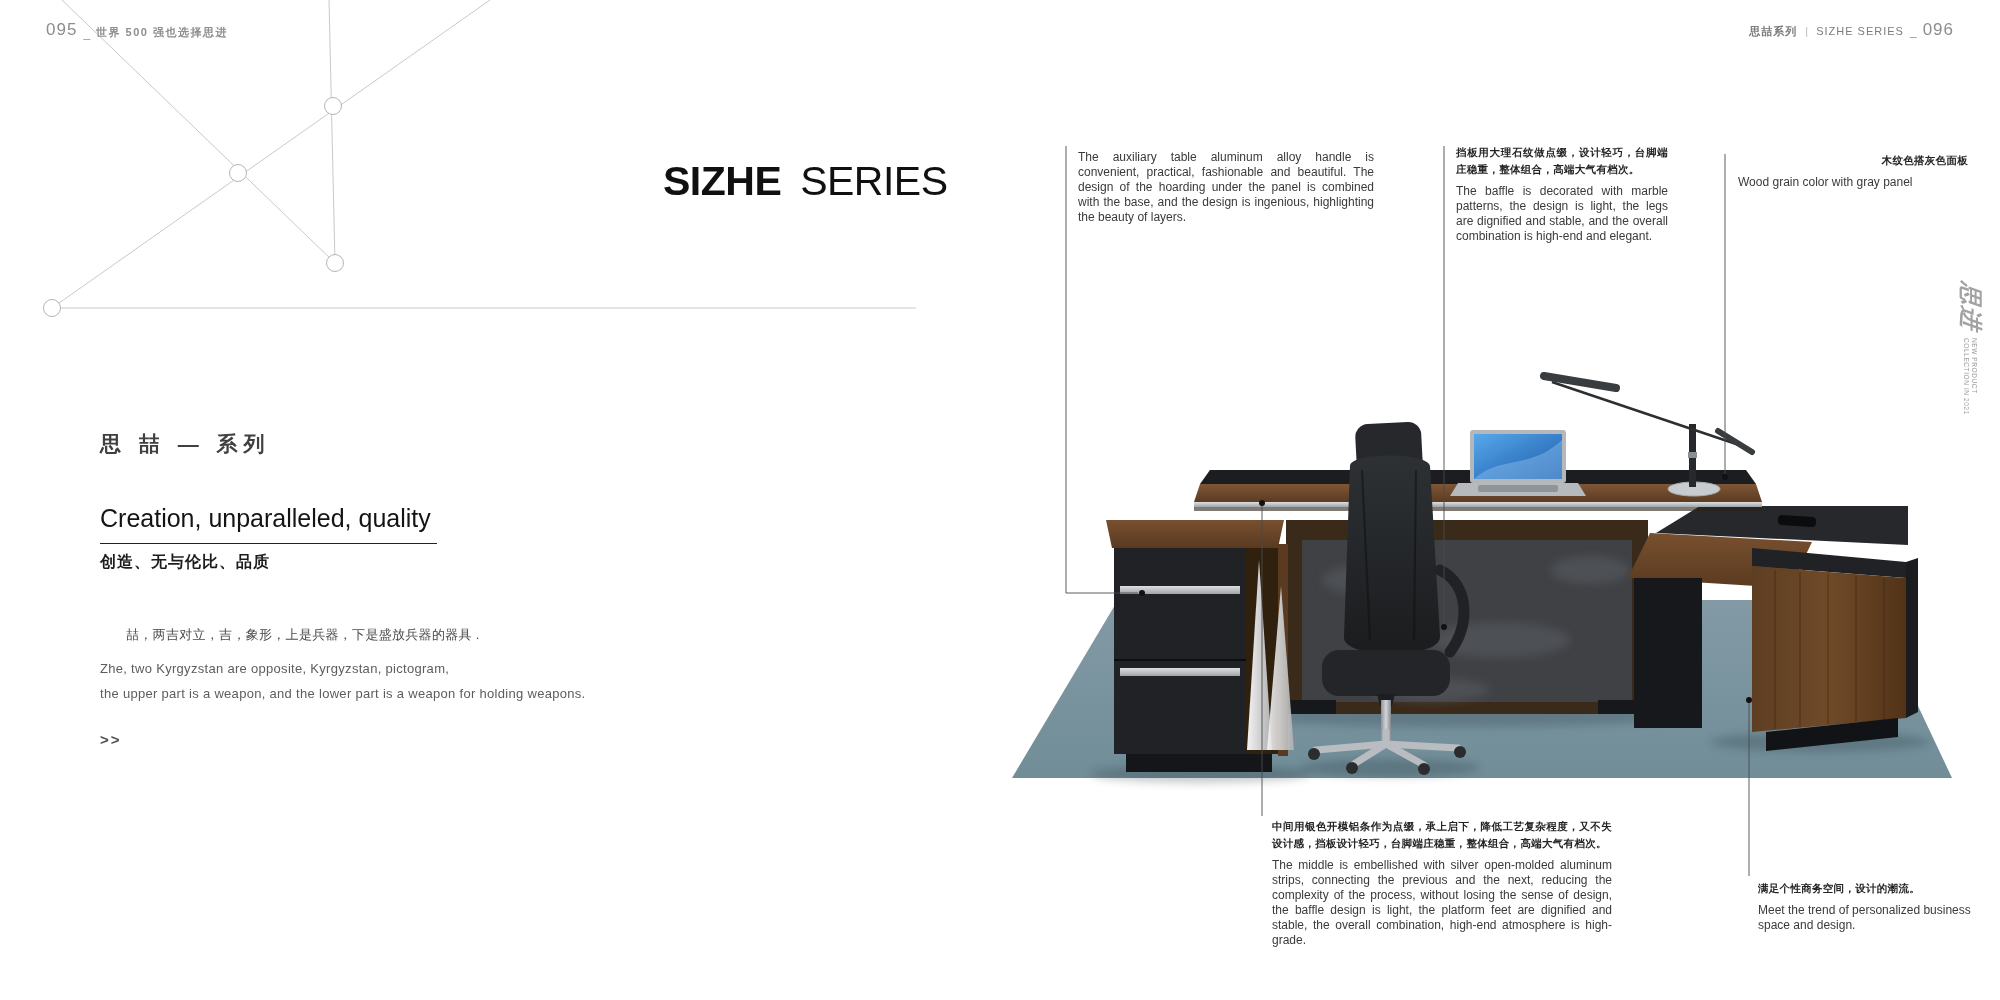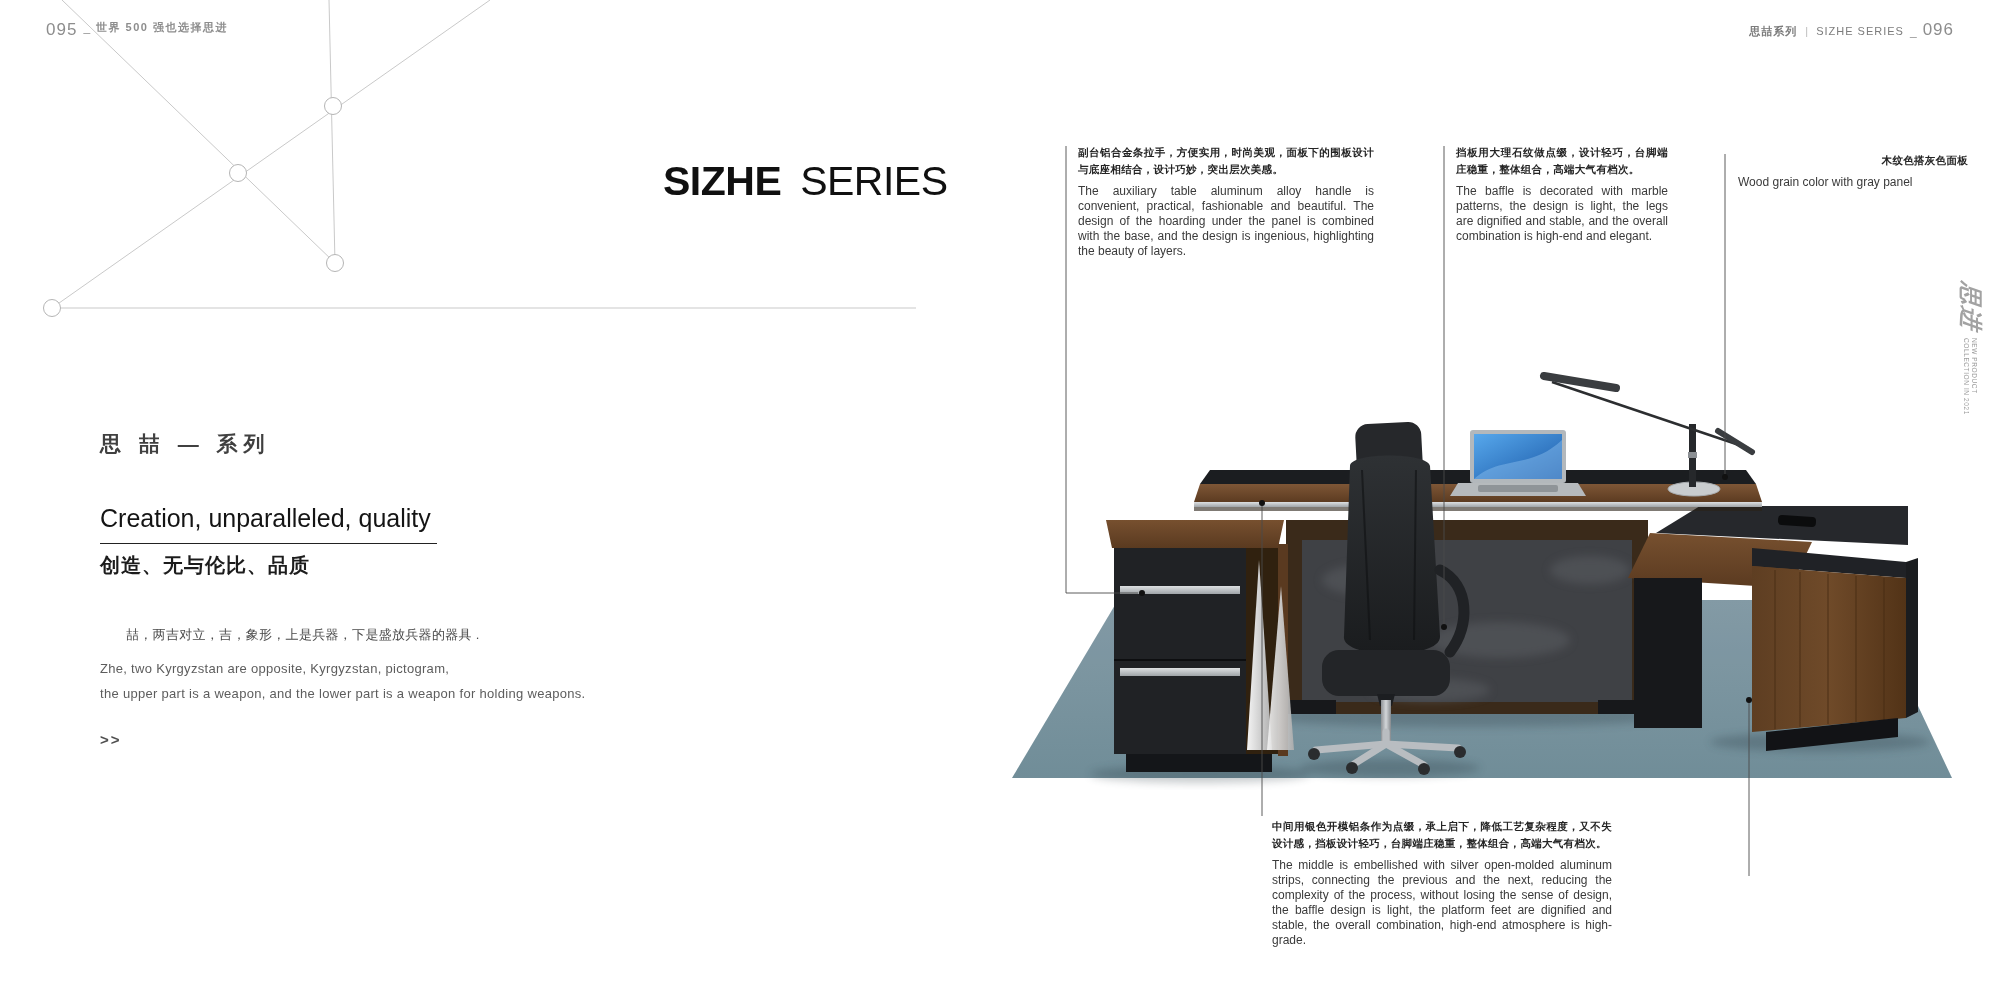--- a/index.html
+++ b/index.html
@@ -5,32 +5,32 @@
   html,body{margin:0;padding:0;background:#e8e8e8;}
   #canvas{
     position:relative;width:2000px;height:1000px;background:#ffffff;
     font-family:"Liberation Sans","DejaVu Sans",sans-serif;overflow:hidden;
   }
   .abs{position:absolute;}
   
   .pg-num{font-size:17px;color:#8d8d8d;letter-spacing:1px;}
   .hdr-sep{font-size:12px;color:#9a9a9a;padding:0 6px;}
   .tagline{font-size:11px;font-weight:bold;color:#8d8d8d;letter-spacing:1.5px;}
-  #header-left{left:46px;top:20px;display:flex;align-items:flex-start;}
+  #header-left{left:46px;top:20px;display:flex;align-items:flex-end;}
   #header-right{right:46px;top:20px;display:flex;align-items:baseline;}
   #header-right .series-zh{font-size:11px;font-weight:bold;color:#7c7c7c;letter-spacing:1px;}
   #header-right .pipe{color:#bbb;font-size:11px;padding:0 8px;}
   #header-right .series-en{font-size:11px;color:#7c7c7c;letter-spacing:1px;}
   
   #main-title{left:663px;top:158px;font-size:41px;color:#101010;letter-spacing:-0.5px;white-space:nowrap;}
   #main-title .t-bold{font-weight:bold;}
   #main-title .t-light{font-weight:normal;margin-left:8px;}
   #series-heading{left:100px;top:430px;font-size:21px;font-weight:bold;color:#404040;letter-spacing:6px;}
   #subtitle-en{left:100px;top:504px;width:337px;font-size:25px;color:#141414;padding-bottom:10px;border-bottom:1.5px solid #222;}
-  #subtitle-zh{left:100px;top:552px;font-size:20px;font-weight:bold;color:#1c1c1c;letter-spacing:1px;}
+  #subtitle-zh{left:100px;top:552px;font-size:16px;font-weight:bold;color:#1c1c1c;letter-spacing:1px;}
   .body-line{left:100px;font-size:13px;color:#5d5d5d;letter-spacing:.3px;}
   #more-ind{left:100px;top:731px;font-size:15px;font-weight:bold;color:#4f4f4f;letter-spacing:2px;}
   
   .anno{z-index:6;}
   .anno .zh{font-size:10.5px;line-height:17px;font-weight:bold;color:#242424;text-align:justify;letter-spacing:.3px;}
   .anno .en{font-size:12px;line-height:15px;color:#3a3a3a;text-align:justify;margin-top:6px;}
   
   #brand-mark{left:1986px;top:282px;transform:rotate(90deg);transform-origin:top left;
     display:flex;align-items:center;gap:8px;width:200px;}
   #brand-logo{font-size:23px;font-weight:bold;font-style:italic;color:#a2a2a2;letter-spacing:1px;transform:skewX(-6deg);white-space:nowrap;}
@@ -245,34 +245,37 @@
     <g fill="#111111">
       <circle cx="1142" cy="593" r="3"></circle>
       <circle cx="1444" cy="627" r="3"></circle>
       <circle cx="1725" cy="477" r="3"></circle>
       <circle cx="1262" cy="503" r="3"></circle>
       <circle cx="1749" cy="700" r="3"></circle>
     </g>
   </svg>
 
   <div class="abs anno" style="left:1078px;top:144px;width:296px;">
-    <div class="zh">副台铝合金条拉手，方便实用，时尚美观，面板下的围板设计与底座相结合，设计巧妙，突出层次美感。</div>
     <div class="en">The auxiliary table aluminum alloy handle is convenient, practical, fashionable and beautiful. The design of the hoarding under the panel is combined with the base, and the design is ingenious, highlighting the beauty of layers.</div>
   </div>
   <div class="abs anno" style="left:1456px;top:144px;width:212px;">
     <div class="zh">挡板用大理石纹做点缀，设计轻巧，台脚端庄稳重，整体组合，高端大气有档次。</div>
     <div class="en">The baffle is decorated with marble patterns, the design is light, the legs are dignified and stable, and the overall combination is high-end and elegant.</div>
   </div>
   <div class="abs anno" style="left:1738px;top:152px;width:230px;">
     <div class="zh" style="text-align:right;">木纹色搭灰色面板</div>
     <div class="en" style="text-align:left;">Wood grain color with gray panel</div>
   </div>
   <div class="abs anno" style="left:1272px;top:818px;width:340px;">
     <div class="zh">中间用银色开模铝条作为点缀，承上启下，降低工艺复杂程度，又不失设计感，挡板设计轻巧，台脚端庄稳重，整体组合，高端大气有档次。</div>
     <div class="en">The middle is embellished with silver open-molded aluminum strips, connecting the previous and the next, reducing the complexity of the process, without losing the sense of design, the baffle design is light, the platform feet are dignified and stable, the overall combination, high-end atmosphere is high-grade.</div>
+  </div>
+  <div class="abs anno" style="left:1758px;top:880px;width:238px;">
+    <div class="zh" style="text-align:left;">满足个性商务空间，设计的潮流。</div>
+    <div class="en" style="text-align:left;">Meet the trend of personalized business space and design.</div>
   </div>
 
   <div id="brand-mark" class="abs">
     <span id="brand-logo">思进</span>
     <span>
       <div class="brand-small">NEW PRODUCT</div>
       <div class="brand-small">COLLECTION IN 2021</div>
     </span>
   </div>
 

